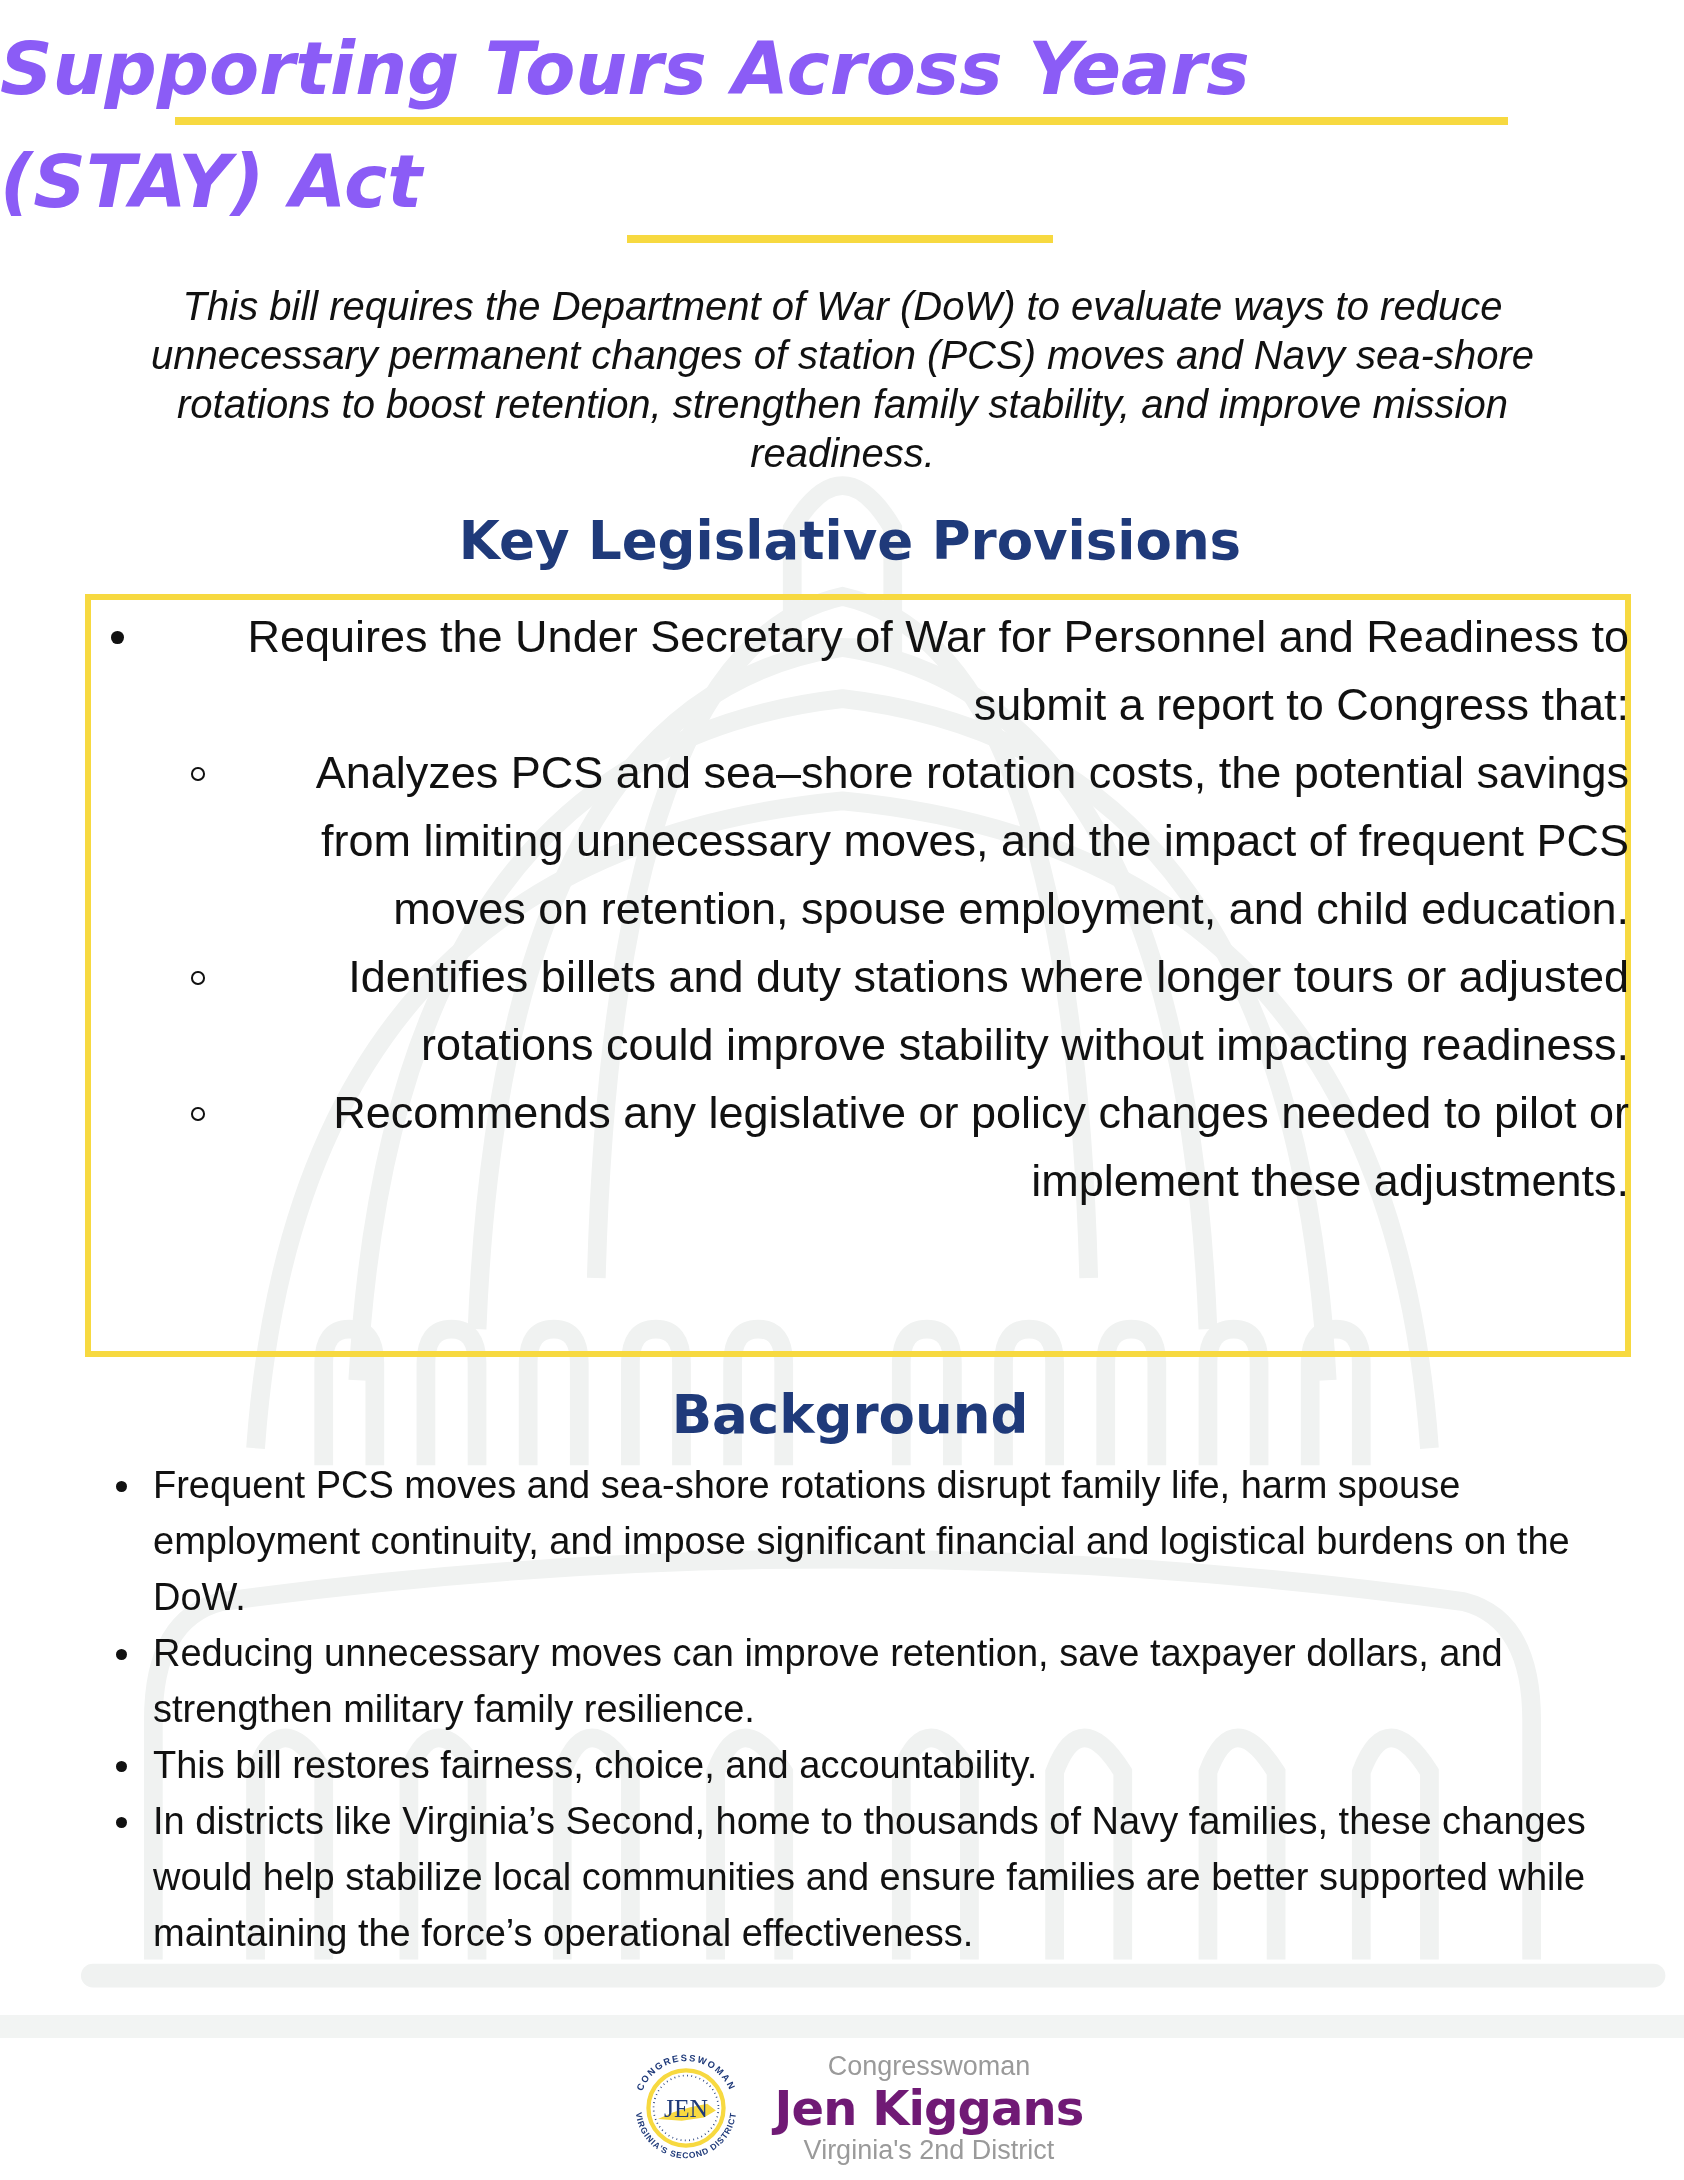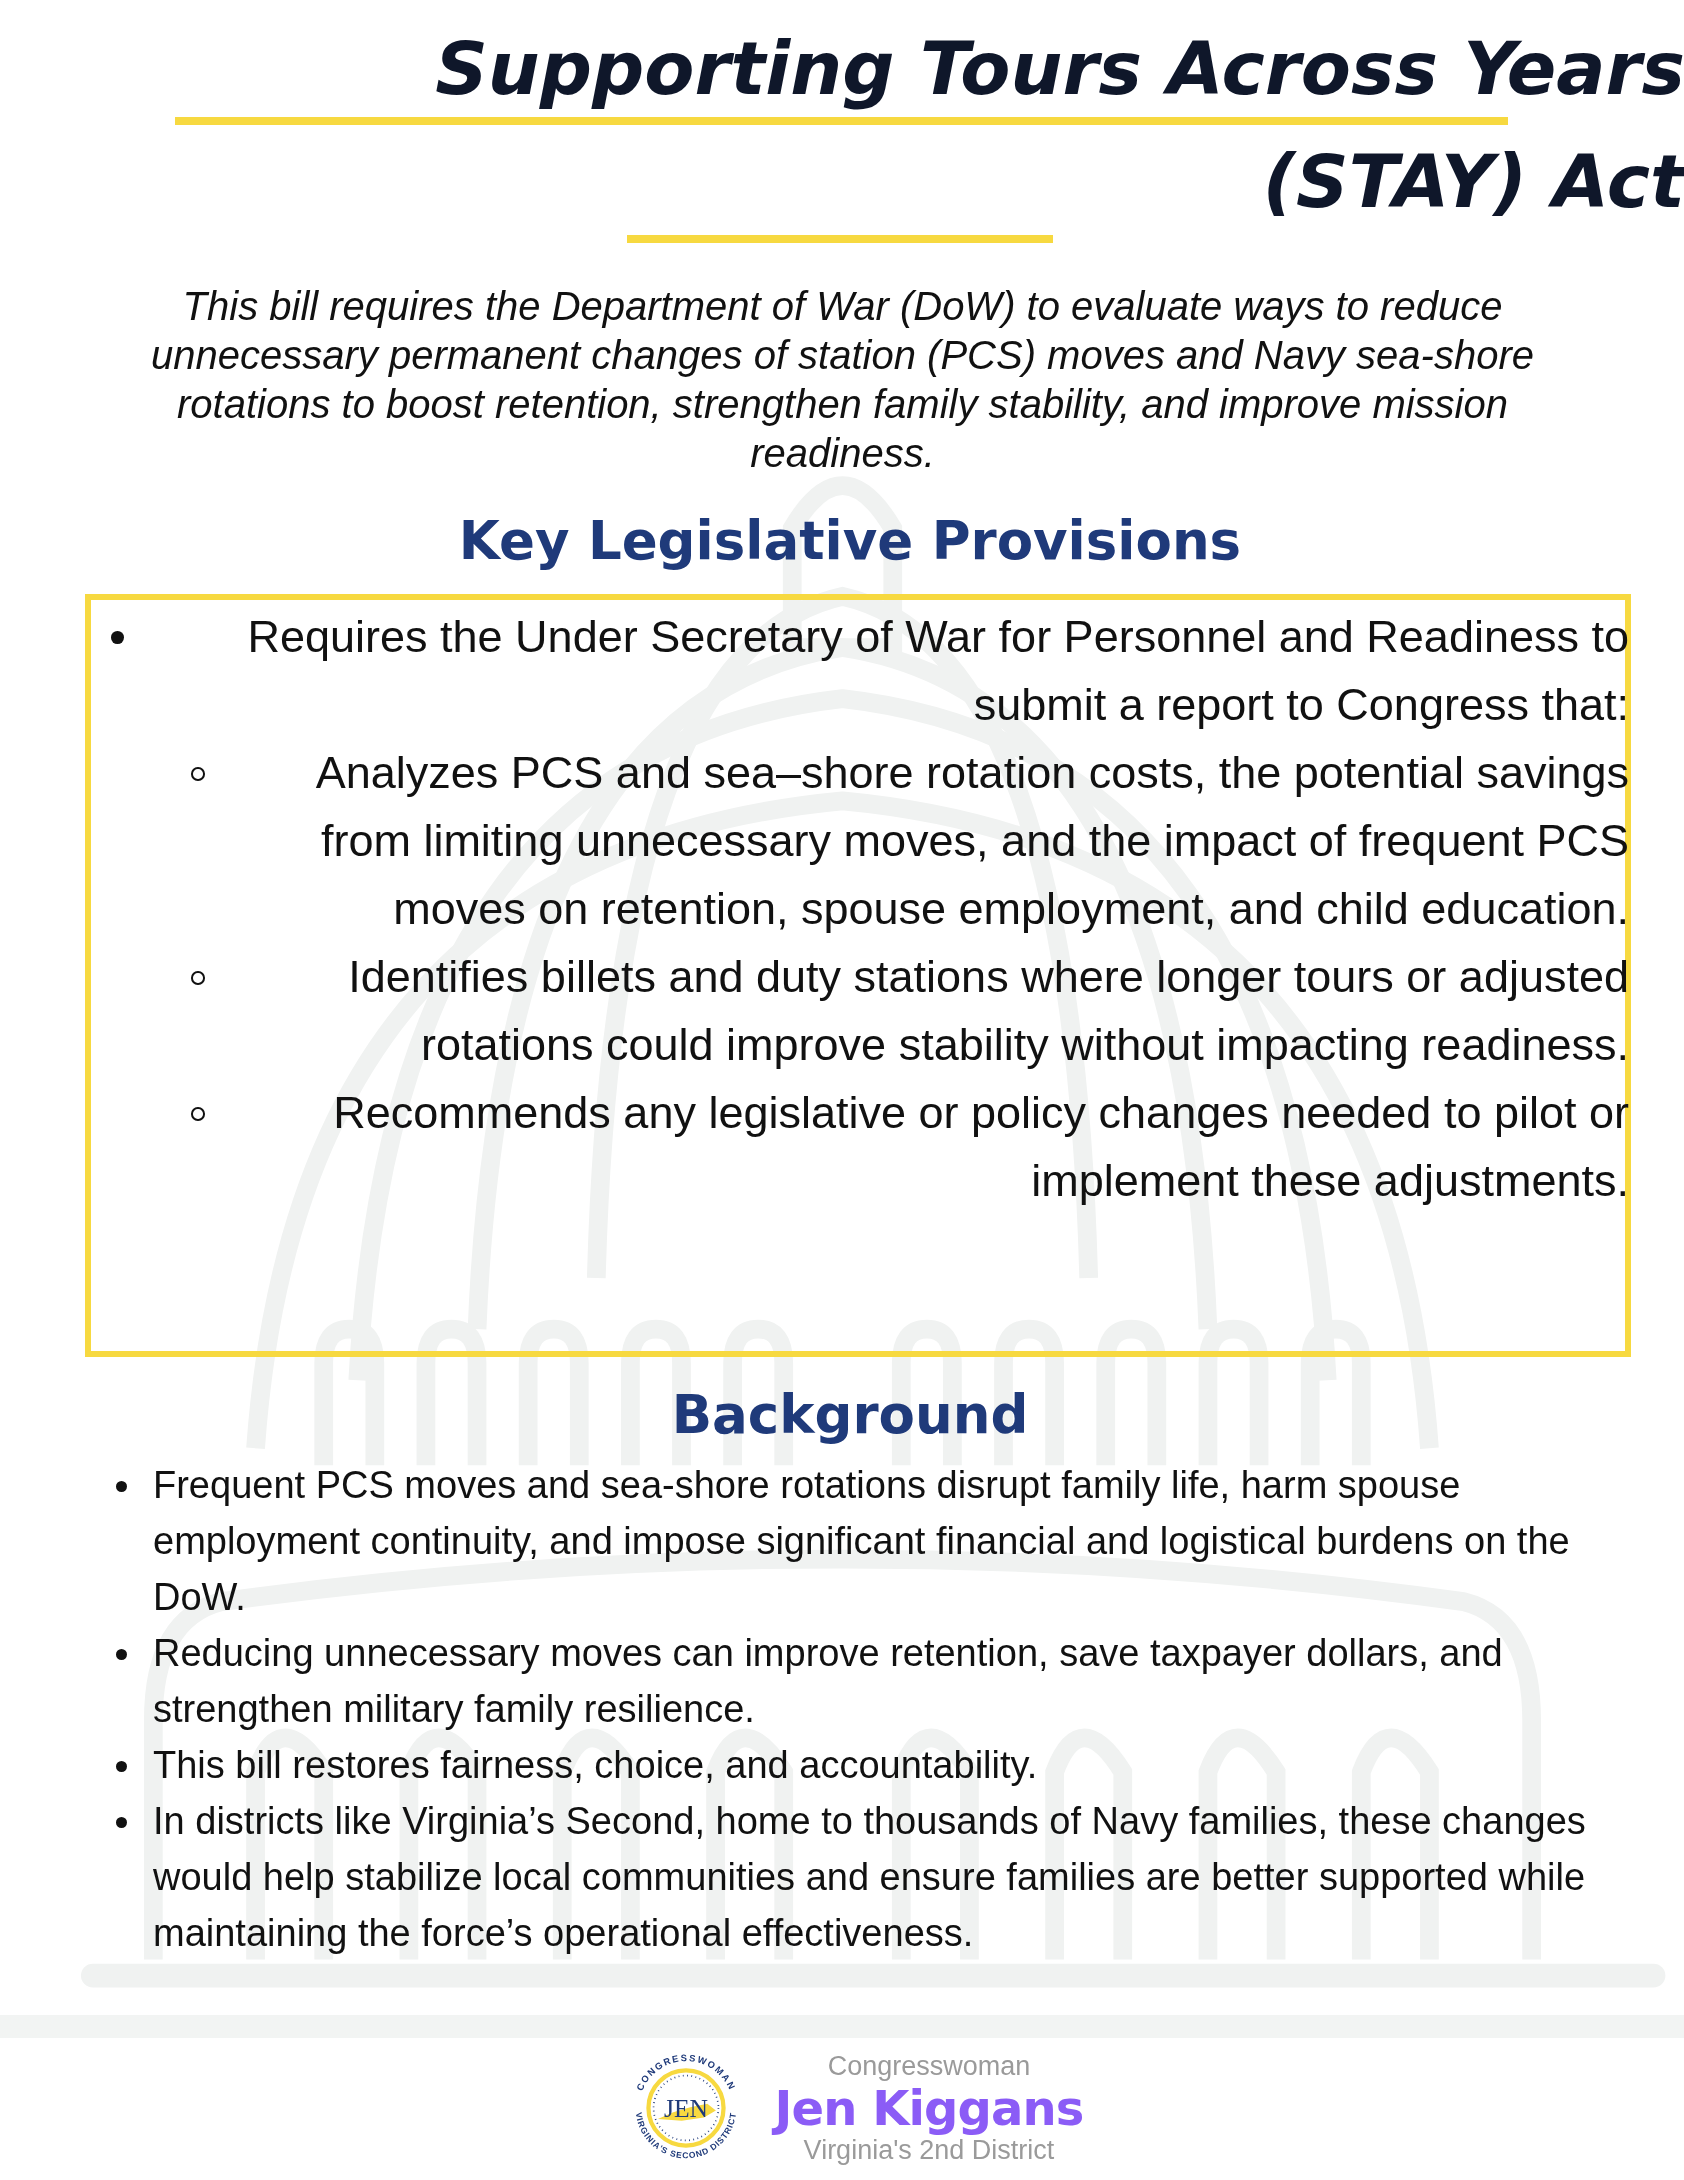--- a/index.html
+++ b/index.html
@@ -4,23 +4,23 @@
   <style>
     * { box-sizing: border-box; margin: 0; padding: 0; }
     html, body { width: 1685px; height: 2181px; background: #ffffff; overflow: hidden; }
     body { position: relative; font-family: "Liberation Sans", sans-serif; color: #111111; }
 
     .watermark { position: absolute; left: 0; top: 0; width: 1685px; height: 2181px; z-index: 0; pointer-events: none; }
 
     .content { position: absolute; left: 0; top: 0; width: 1685px; height: 2181px; z-index: 1; }
 
     .title-line {
-      position: absolute; left: 0; width: 1685px; text-align: right;
+      position: absolute; left: 0; width: 1685px; text-align: left;
       font-family: "DejaVu Sans", sans-serif; font-weight: bold; font-style: italic;
-      color: #0f172a; font-size: 73px; letter-spacing: 0px; line-height: 1;
+      color: #8b5cf6; font-size: 73px; letter-spacing: 0px; line-height: 1;
     }
     .title-line.l1 { top: 32px; }
     .title-line.l2 { top: 145px; font-style: italic; }
     .underline { position: absolute; background: #f7d940; height: 7.7px; }
     .underline.u1 { left: 175px; width: 1333px; top: 117px; }
     .underline.u2 { left: 627px; width: 426px; top: 235px; }
 
     .intro {
       position: absolute; left: 85px; width: 1515px; top: 274px; text-align: center;
       font-family: "Liberation Sans", sans-serif; font-style: italic; font-size: 40px;
@@ -50,21 +50,21 @@
 
     .bg-list { position: absolute; left: 104px; top: 1457px; width: 1525px; }
     .bg-list li { position: relative; padding-left: 49px; font-size: 38px; line-height: 56px; }
     .bg-list li .dot { position: absolute; left: 12px; top: 24px; width: 11px; height: 11px; border-radius: 50%; background: #111; }
 
     .footer-band { position: absolute; left: 0; top: 2015px; width: 1685px; height: 23px; background: #f2f4f3; }
     .footer { position: absolute; left: 0; top: 2038px; width: 1685px; height: 143px; }
     .seal { position: absolute; left: 622px; top: 2044px; width: 128px; height: 128px; }
     .footer-text { position: absolute; left: 750px; top: 2051px; width: 358px; text-align: center; }
     .footer-title { font-family: "Liberation Sans", sans-serif; color: #9a9a9a; font-size: 27px; line-height: 31px; }
-    .footer-name { font-family: "DejaVu Sans", sans-serif; font-weight: bold; color: #8b5cf6; font-size: 48px; line-height: 53px; letter-spacing: -0.9px; }
+    .footer-name { font-family: "DejaVu Sans", sans-serif; font-weight: bold; color: #701a75; font-size: 48px; line-height: 53px; letter-spacing: -0.9px; }
     .footer-district { font-family: "Liberation Sans", sans-serif; color: #9a9a9a; font-size: 27px; line-height: 31px; }
   </style>
 </head>
 <body>
 
 <svg class="watermark" viewBox="0 0 1978 2560" xmlns="http://www.w3.org/2000/svg">
   <g fill="none" stroke="#f0f2f1" stroke-width="22">
 
     <path d="M930 620 Q989 520 1048 620 L1048 760 L930 760 Z"></path>
 

